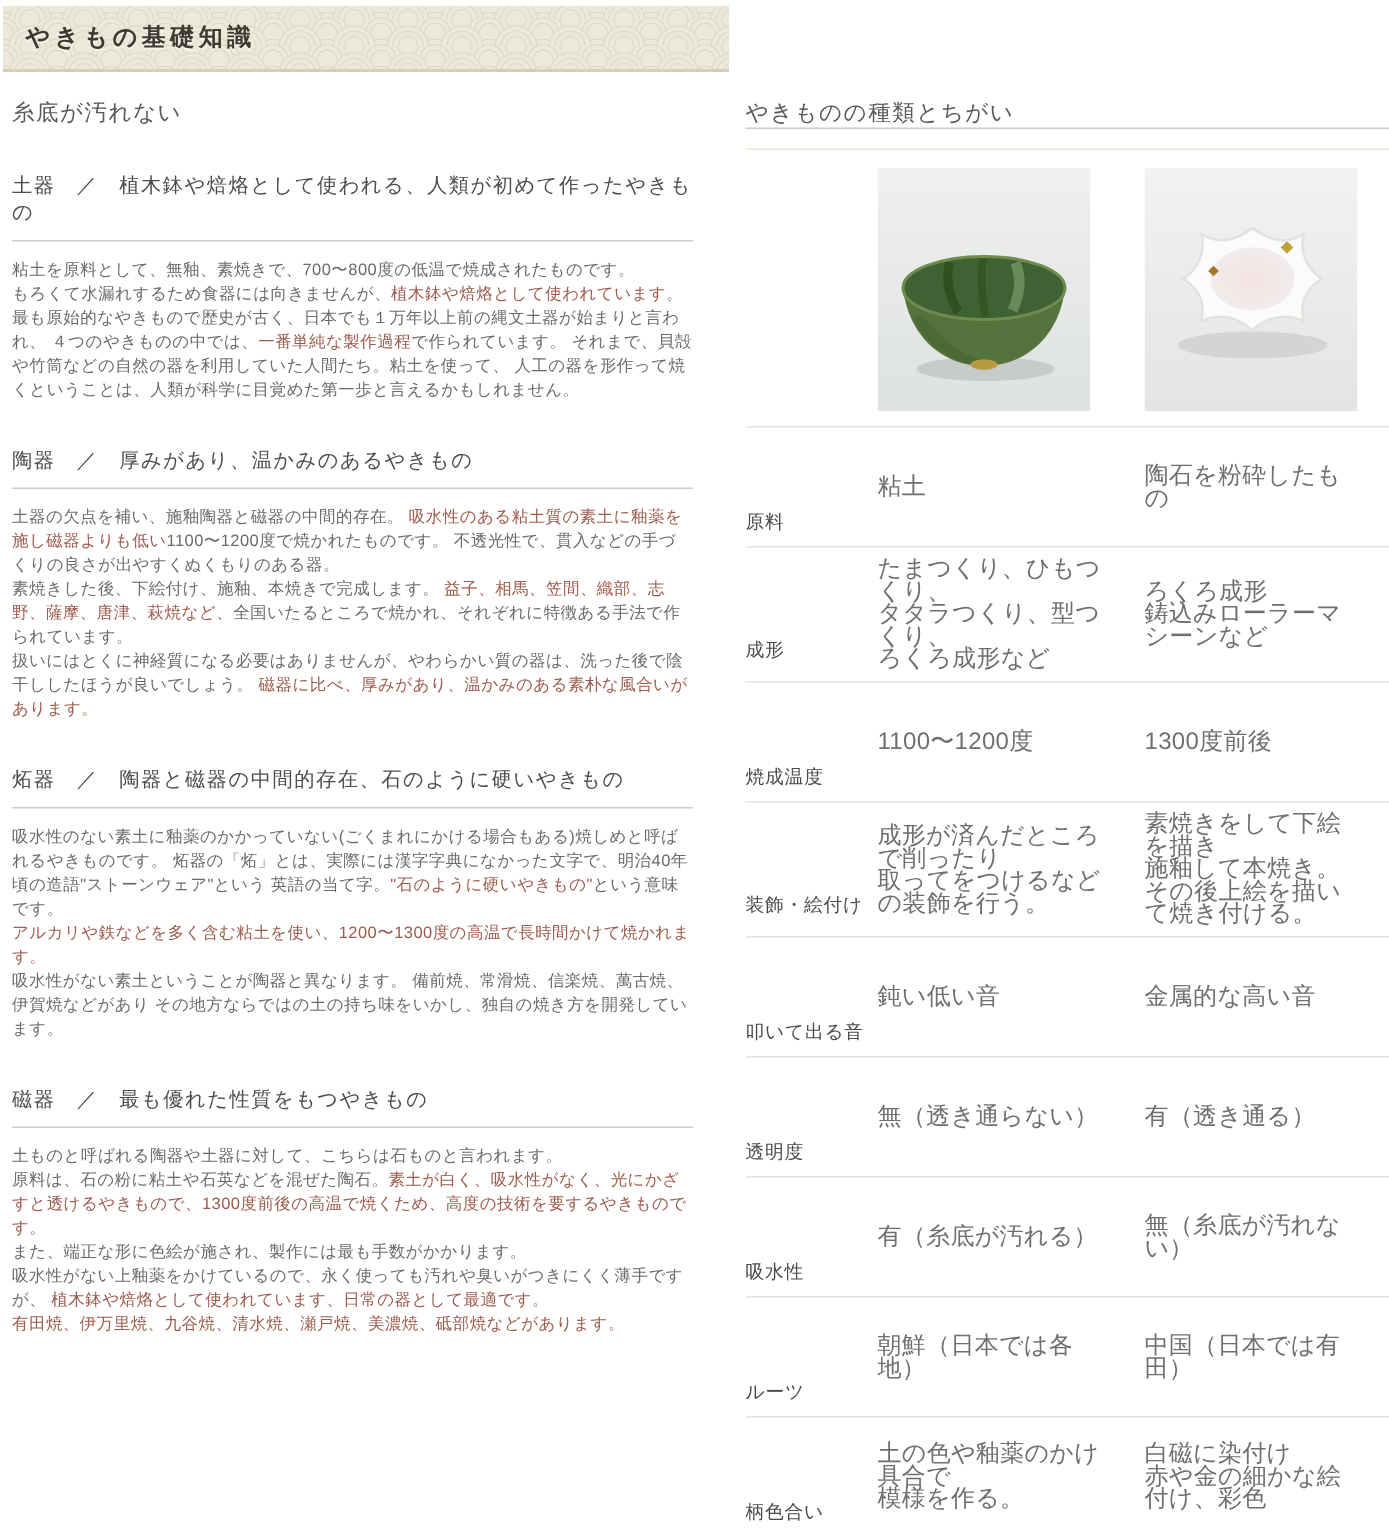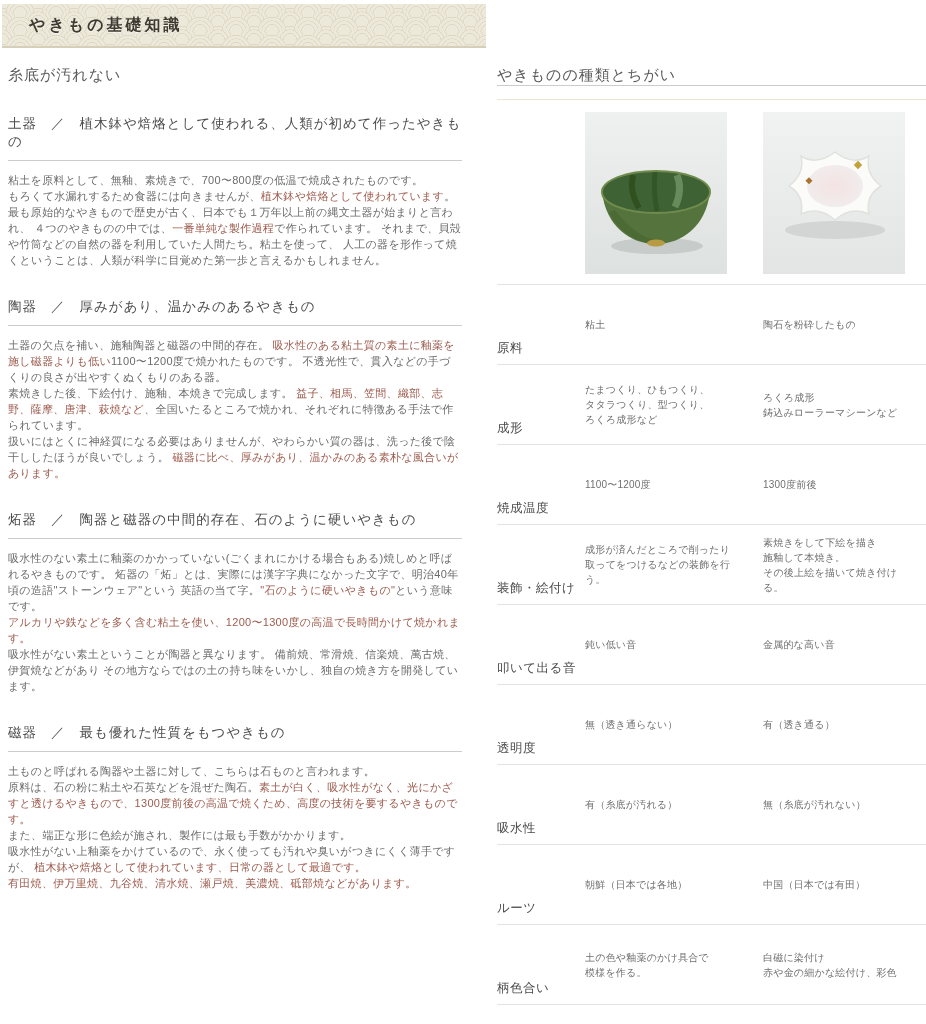--- a/index.html
+++ b/index.html
@@ -14,21 +14,21 @@
     box-sizing:border-box;display:flex;align-items:center;padding-left:15px;
     background-color:#ece8da;
     background-image:
       radial-gradient(circle at 50% 100%, #ece8da 24%, #ddd7c3 25%, #ddd7c3 27%, #ece8da 28%, #ece8da 38%, #ddd7c3 39%, #ddd7c3 41%, #ece8da 42%, #ece8da 52%, #ddd7c3 53%, #ddd7c3 55%, transparent 56%),
       radial-gradient(circle at 50% 100%, #ece8da 24%, #ddd7c3 25%, #ddd7c3 27%, #ece8da 28%, #ece8da 38%, #ddd7c3 39%, #ddd7c3 41%, #ece8da 42%, #ece8da 52%, #ddd7c3 53%, #ddd7c3 55%, transparent 56%);
     background-size:36px 18px;
     background-position:0 9px,18px 0;
     border-bottom:2px solid #d5cfba;
   }
   .banner h1{
-    margin:12px;font-size:16px;font-weight:bold;color:#3f3a30;letter-spacing:3px;
+    margin:0;font-size:16px;font-weight:bold;color:#3f3a30;letter-spacing:3px;
     font-family:"Liberation Serif","DejaVu Serif",serif;
     text-shadow:0 1px 0 rgba(255,255,255,.6);
   }
   
   .left-col{position:absolute;left:8px;top:60px;width:454px;}
   .right-col{position:absolute;left:497px;top:60px;width:429px;}
   .col-title{
     margin:6px 0 0;font-size:15px;font-weight:normal;color:#595959;letter-spacing:1px;
   }
   
@@ -48,21 +48,21 @@
   .figures{display:grid;grid-template-columns:88px 178px 1fr;padding:12px 0 10px;}
   .figures figure{margin:0;width:142px;height:162px;}
   .figures .f1{grid-column:2;}
   .figures .f2{grid-column:3;}
   .comparison{border-bottom:1px solid #e4e4e4;}
   .trow{
     display:grid;grid-template-columns:88px 178px 1fr;align-items:center;
     min-height:62px;box-sizing:border-box;padding:7px 0;border-top:1px solid #e4e4e4;
   }
   .tlabel{font-size:12.5px;color:#4a4a4a;letter-spacing:.5px;margin-top:48px;}
-  .tcell{font-size:10px;line-height:15px;color:#6f6f6f;letter-spacing:.2px;padding-right:20px;}
+  .tcell{font-size:16px;line-height:15px;color:#6f6f6f;letter-spacing:.2px;padding-right:20px;}
   .source-note{margin-top:17px;font-size:10.5px;color:#6f6f6f;letter-spacing:.3px;}
 </style>
 </head>
 <body>
 
 <header class="banner">
   <h1>やきもの基礎知識</h1>
 </header>
 
 <div class="left-col">

